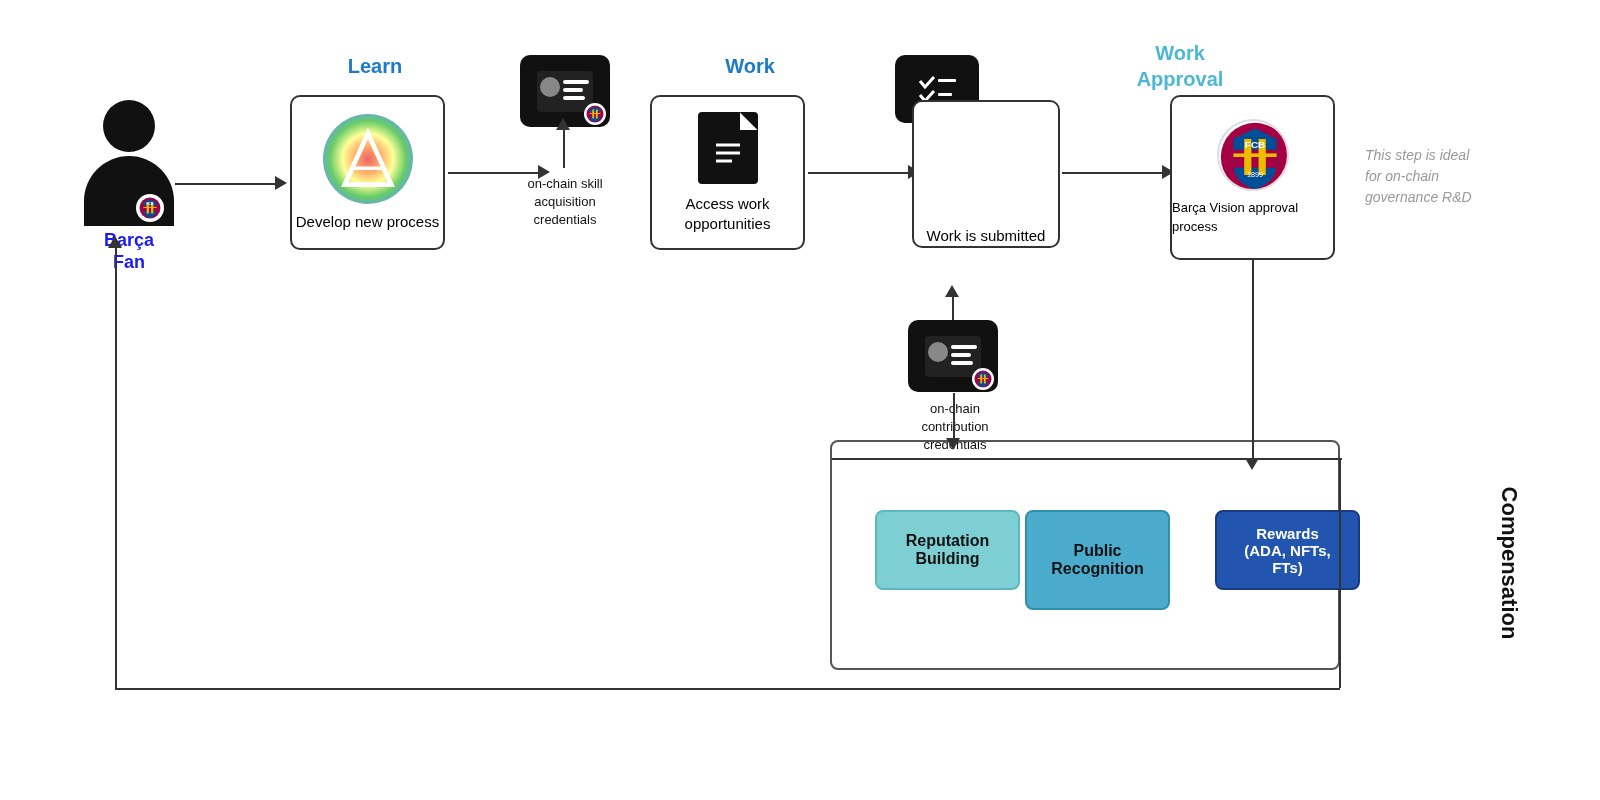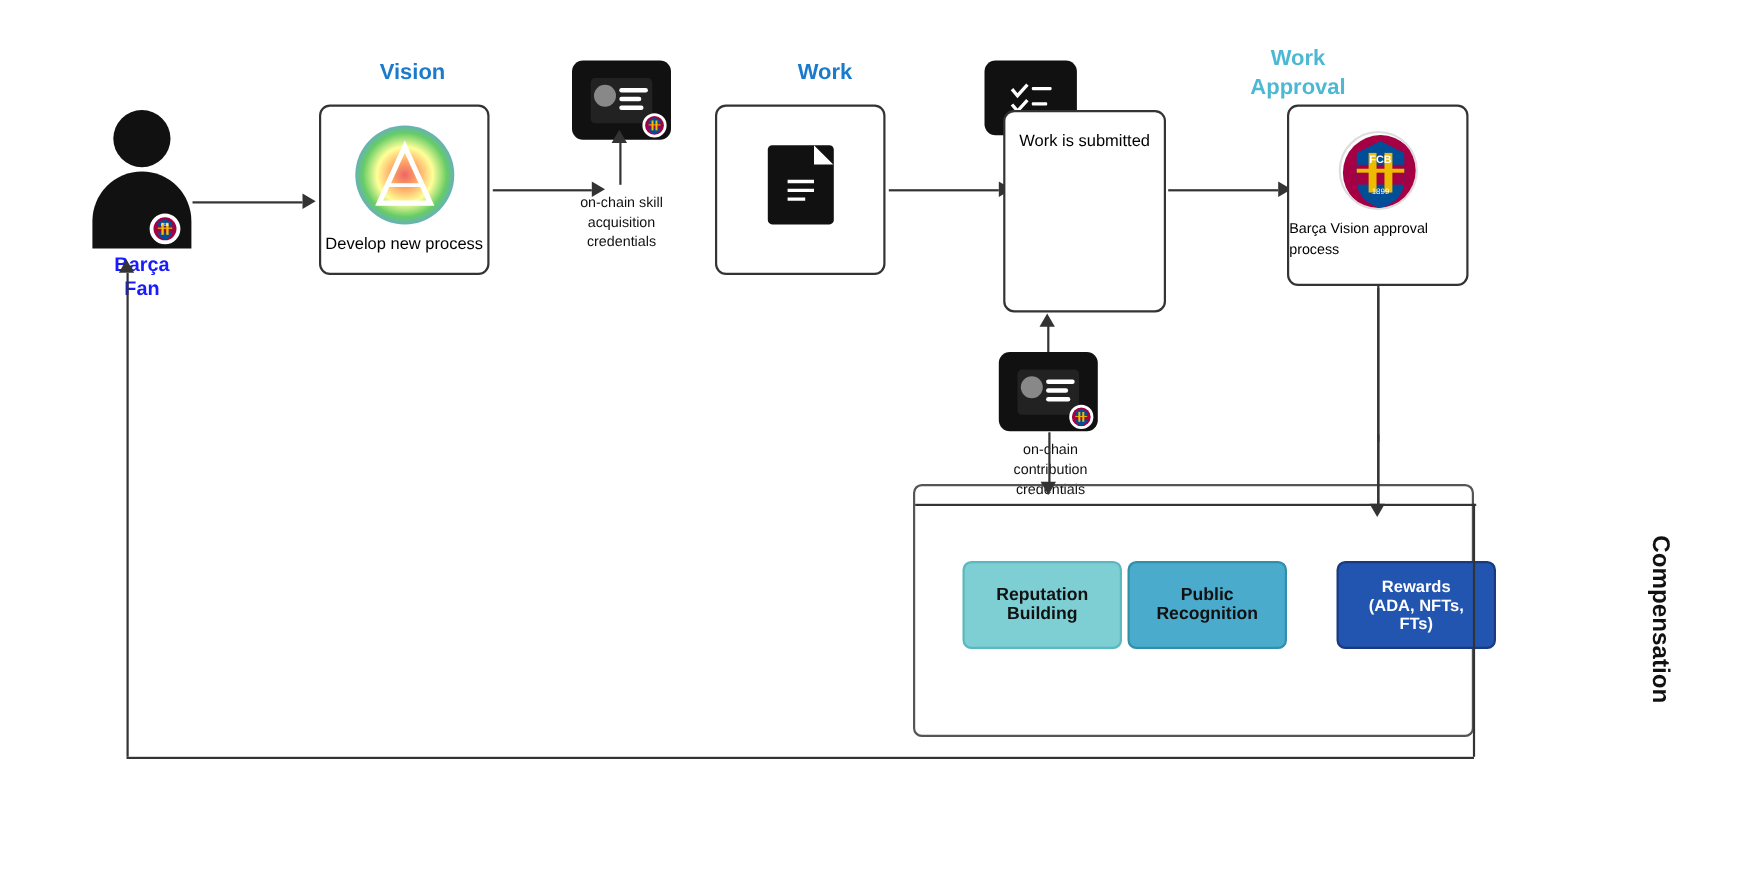--- a/index.html
+++ b/index.html
@@ -202,21 +202,21 @@
     </div>
     <div style="font-size:18px; font-weight:bold; color:#1a1aff; text-align:center; margin-top:4px; line-height:1.2;">
       <span>Barça</span><br>
       <span>Fan</span>
     </div>
   </div>
 
   <div class="arrow-line h" style="left:175px; top:183px; width:100px;"></div>
   <div class="arrowhead-right" style="left:275px; top:176px;"></div>
 
-  <div class="section-label" style="left:295px; top:55px; color:#1a7acc; width:160px;">Vision</div>
+  <div class="section-label" style="left:295px; top:55px; color:#1a7acc; width:160px;">Learn</div>
 
   <div class="box" style="left:290px; top:95px; width:155px; height:155px;">
 
     <div style="width:90px; height:90px; border-radius:50%; overflow:hidden; margin-bottom:8px; background: radial-gradient(circle, #e66,#fa6,#ff9,#6c6,#69f,#c6c); display:flex; align-items:center; justify-content:center;">
       <svg viewBox="0 0 60 60" width="70" height="70">
         <polygon points="30,8 10,52 50,52" fill="none" stroke="#fff" stroke-width="4"></polygon>
         <line x1="17" y1="38" x2="43" y2="38" stroke="#fff" stroke-width="3"></line>
       </svg>
     </div>
     <div style="font-size:15px; text-align:center; line-height:1.3;">Develop
@@ -260,39 +260,41 @@
   <div class="box" style="left:650px; top:95px; width:155px; height:155px;">
 
     <div style="width:60px; height:72px; background:#111; border-radius:4px; margin-bottom:10px; display:flex; align-items:center; justify-content:center; position:relative;">
       <div style="position:absolute; top:0; right:0; width:18px; height:18px; background:#fff; clip-path:polygon(0 0, 100% 100%, 0 100%);"></div>
       <svg viewBox="0 0 40 50" width="40" height="50" style="margin-top:4px;">
         <line x1="8" y1="20" x2="32" y2="20" stroke="#fff" stroke-width="3"></line>
         <line x1="8" y1="28" x2="32" y2="28" stroke="#fff" stroke-width="3"></line>
         <line x1="8" y1="36" x2="24" y2="36" stroke="#fff" stroke-width="3"></line>
       </svg>
     </div>
+    <div style="font-size:15px; text-align:center; line-height:1.3;">Access work
+opportunities</div>
   </div>
 
   <div class="arrow-line h" style="left:808px; top:172px; width:100px;"></div>
   <div class="arrowhead-right" style="left:908px; top:165px;"></div>
 
   <div class="card-icon-box" style="left:895px; top:55px; width:84px; height:68px; border-radius:10px;">
     <svg viewBox="0 0 55 45" width="55" height="45">
       <rect x="2" y="2" width="51" height="41" rx="4" fill="#111"></rect>
       <polyline points="10,14 15,20 24,10" stroke="#fff" stroke-width="3" fill="none"></polyline>
       <rect x="28" y="12" width="18" height="3" rx="1" fill="#fff"></rect>
       <polyline points="10,28 15,34 24,24" stroke="#fff" stroke-width="3" fill="none"></polyline>
       <rect x="28" y="26" width="14" height="3" rx="1" fill="#fff"></rect>
     </svg>
   </div>
 
   <div class="arrow-line v" style="left:936px; top:124px; height:36px;"></div>
   <div class="arrowhead-down" style="left:929px; top:158px;"></div>
 
-  <div class="box" style="left:912px; top:100px; width:148px; height:184px; display:flex; flex-direction:column; align-items:center; justify-content:flex-start;">
+  <div class="box" style="left:912px; top:100px; width:148px; height:148px; display:flex; flex-direction:column; align-items:center; justify-content:flex-end;">
     <div style="font-size:15px; text-align:center; line-height:1.4; margin-top:16px;">Work is
 submitted</div>
   </div>
 
   <div class="section-label" style="left:1080px; top:40px; color:#4db8d4; width:200px; line-height:1.3; white-space:pre-line;">Work
 Approval</div>
 
   <div class="arrow-line h" style="left:1062px; top:172px; width:100px;"></div>
   <div class="arrowhead-right" style="left:1162px; top:165px;"></div>
 
@@ -308,20 +310,23 @@
         <rect x="16" y="36" width="48" height="4" fill="#edbb00"></rect>
         <text x="40" y="30" text-anchor="middle" font-size="11" fill="#fff" font-weight="bold">FCB</text>
         <text x="40" y="62" text-anchor="middle" font-size="8" fill="#fff">1899</text>
       </svg>
     </div>
     <div style="font-size:13px; text-align:left; line-height:1.4;">Barça Vision
 approval
 process</div>
   </div>
 
+  <div style="position:absolute; left:1365px; top:145px; width:180px; font-size:14px; font-style:italic; color:#999; line-height:1.5; text-align:left; white-space:pre-line;">This step is ideal
+for on-chain
+governance R&amp;D</div>
 
   <div class="arrow-line v" style="left:1252px; top:262px; height:140px;"></div>
 
   <div class="card-icon-box" style="left:908px; top:320px; width:90px; height:72px; border-radius:10px; background:#111;">
     <svg viewBox="0 0 60 45" width="60" height="45">
       <rect x="2" y="2" width="56" height="41" rx="4" fill="#222"></rect>
       <circle cx="15" cy="18" r="10" fill="#888"></circle>
       <rect x="28" y="11" width="26" height="4" rx="2" fill="#fff"></rect>
       <rect x="28" y="19" width="20" height="4" rx="2" fill="#fff"></rect>
       <rect x="28" y="27" width="22" height="4" rx="2" fill="#fff"></rect>
@@ -353,21 +358,21 @@
 
   <div class="arrow-line v" style="left:953px; top:393px; height:48px;"></div>
   <div class="arrowhead-down" style="left:946px; top:438px;"></div>
 
   <div class="arrow-line v" style="left:1252px; top:395px; height:65px;"></div>
   <div class="arrowhead-down" style="left:1245px; top:458px;"></div>
 
   <div class="box-light-blue" style="left:875px; top:510px; width:145px; height:80px; font-size:16px;">Reputation
 Building</div>
 
-  <div class="box-med-blue" style="left:1025px; top:510px; width:145px; height:80px; font-size:16px;">Public
+  <div class="box-med-blue" style="left:1025px; top:510px; width:145px; height:100px; font-size:16px;">Public
 Recognition</div>
 
   <div class="box-dark-blue" style="left:1215px; top:510px; width:145px; height:80px; white-space:pre-line; font-size:15px;">Rewards
 (ADA, NFTs,
 FTs)</div>
 
   <div class="arrow-line h" style="left:115px; top:688px; width:1225px;"></div>
   <div class="arrow-line v" style="left:1339px; top:458px; height:230px;"></div>
   <div class="arrow-line v" style="left:115px; top:248px; height:440px;"></div>
   <div class="arrowhead-up" style="left:108px; top:236px;"></div>

